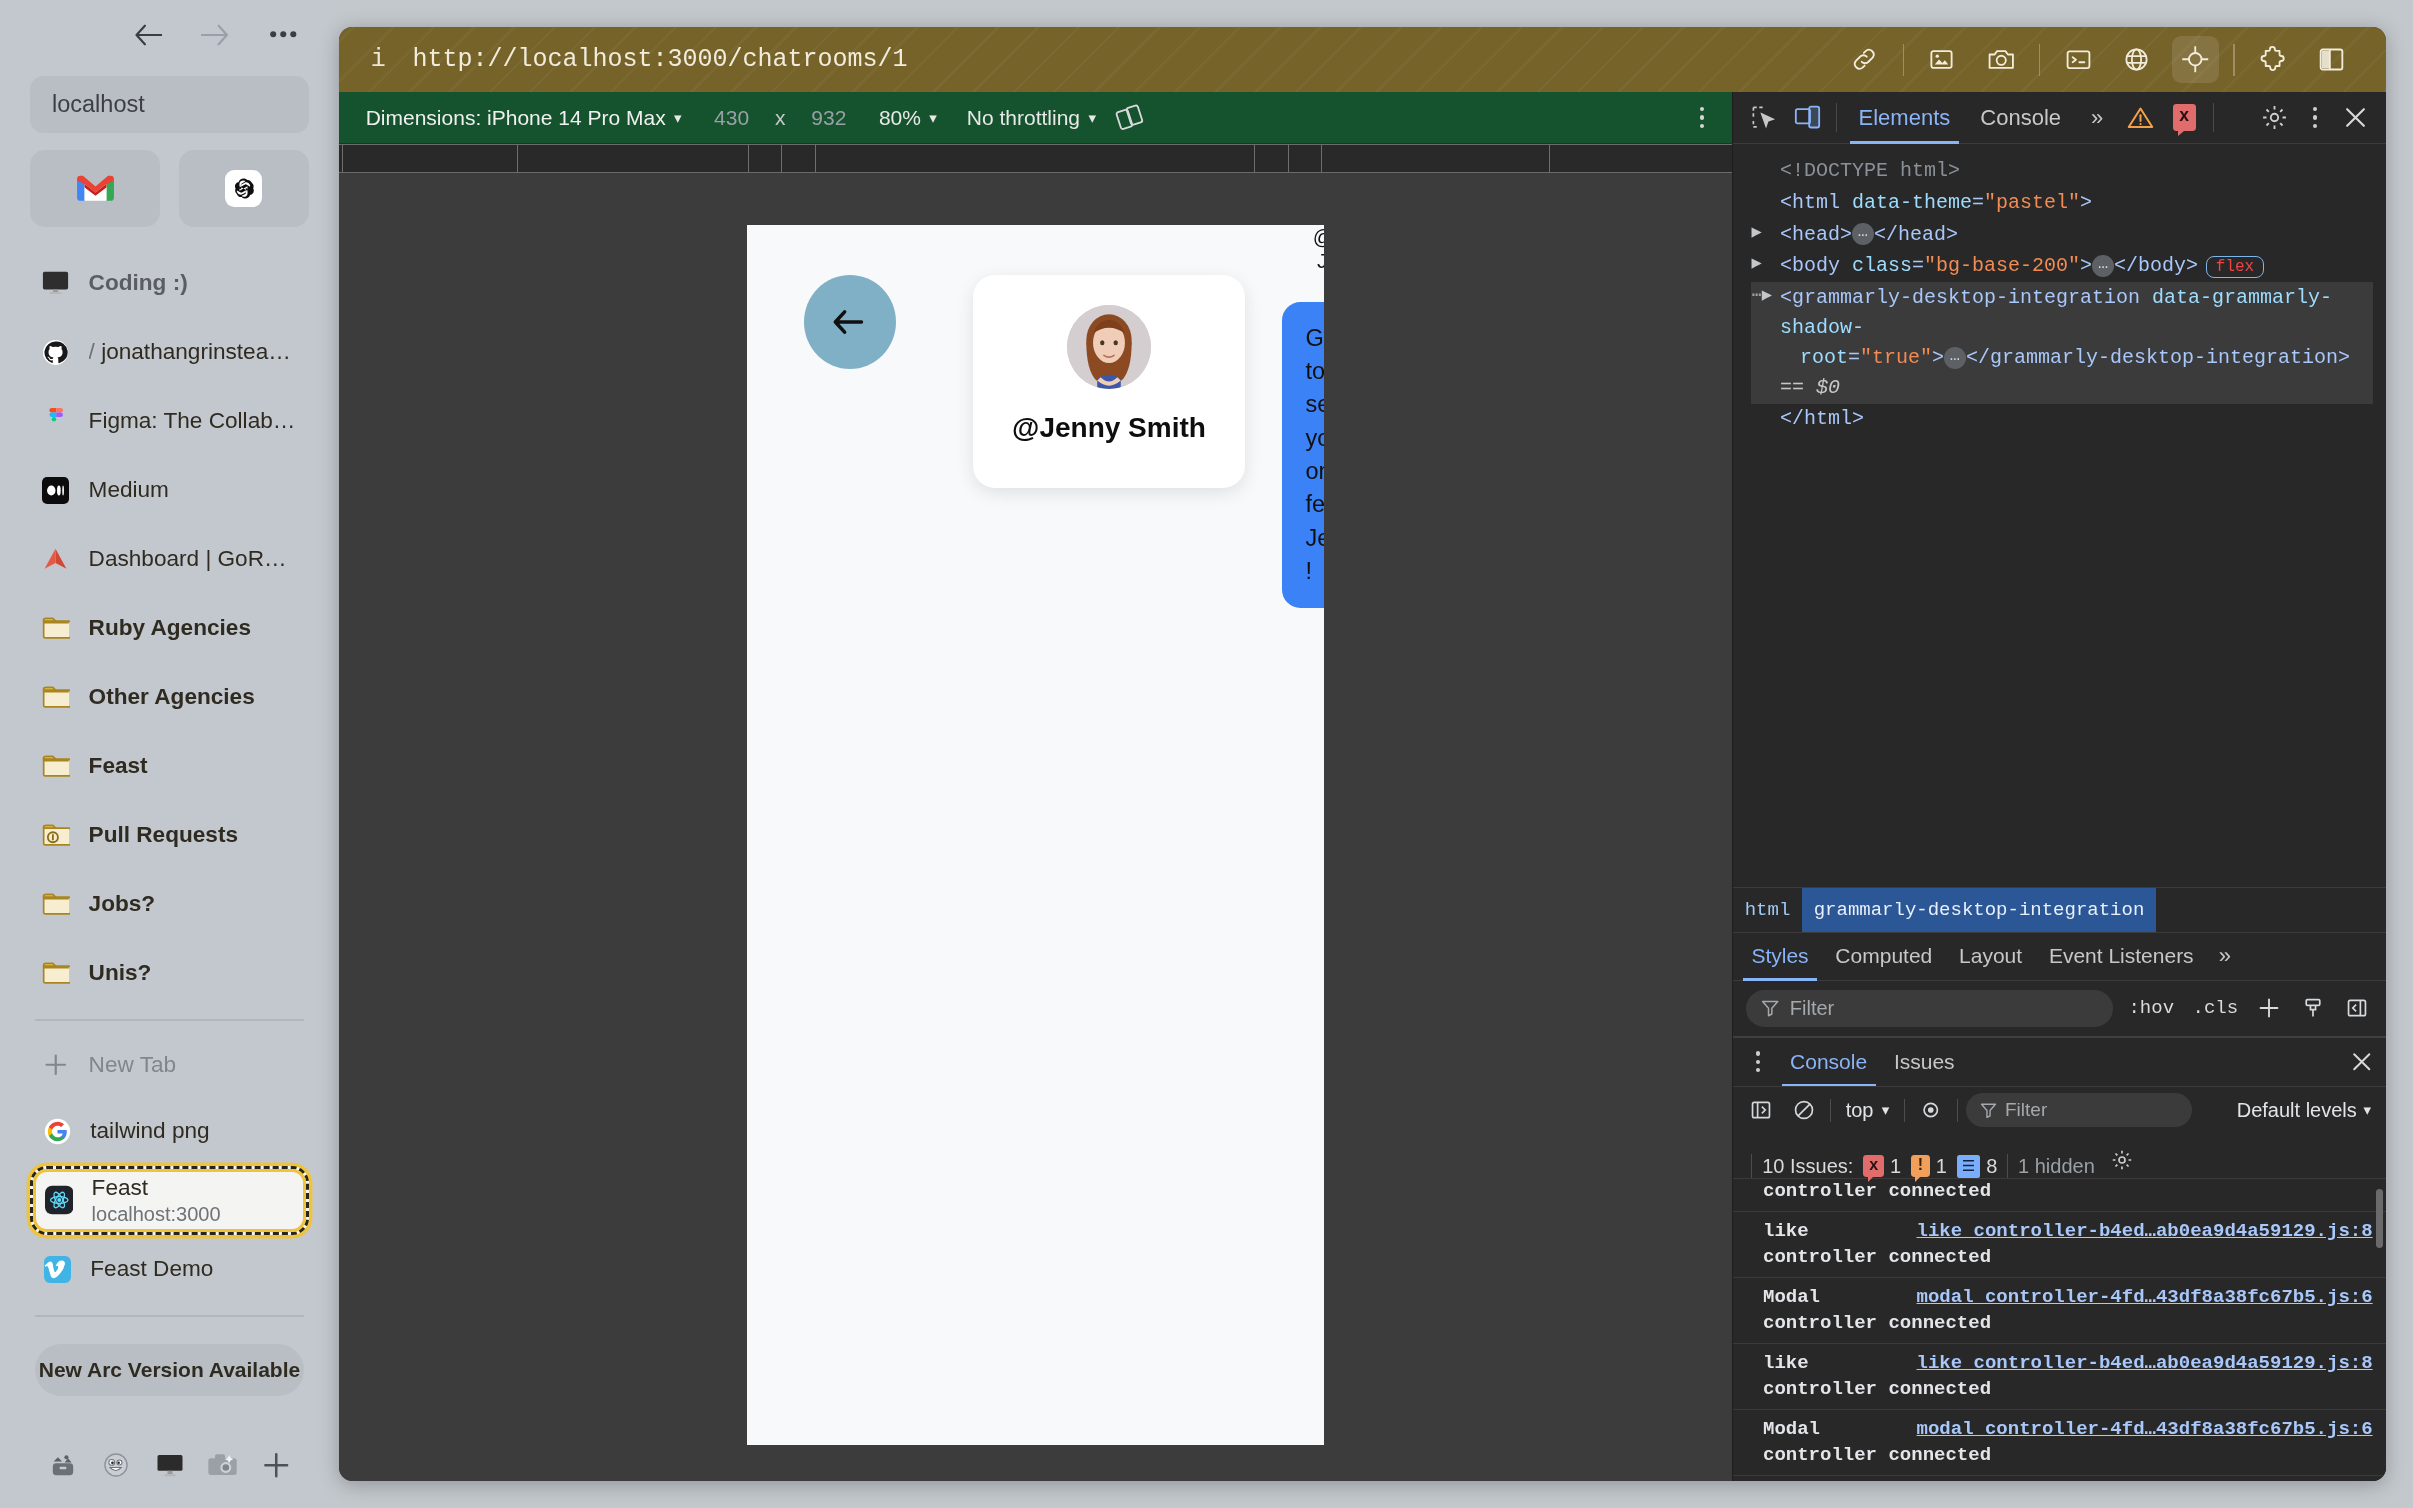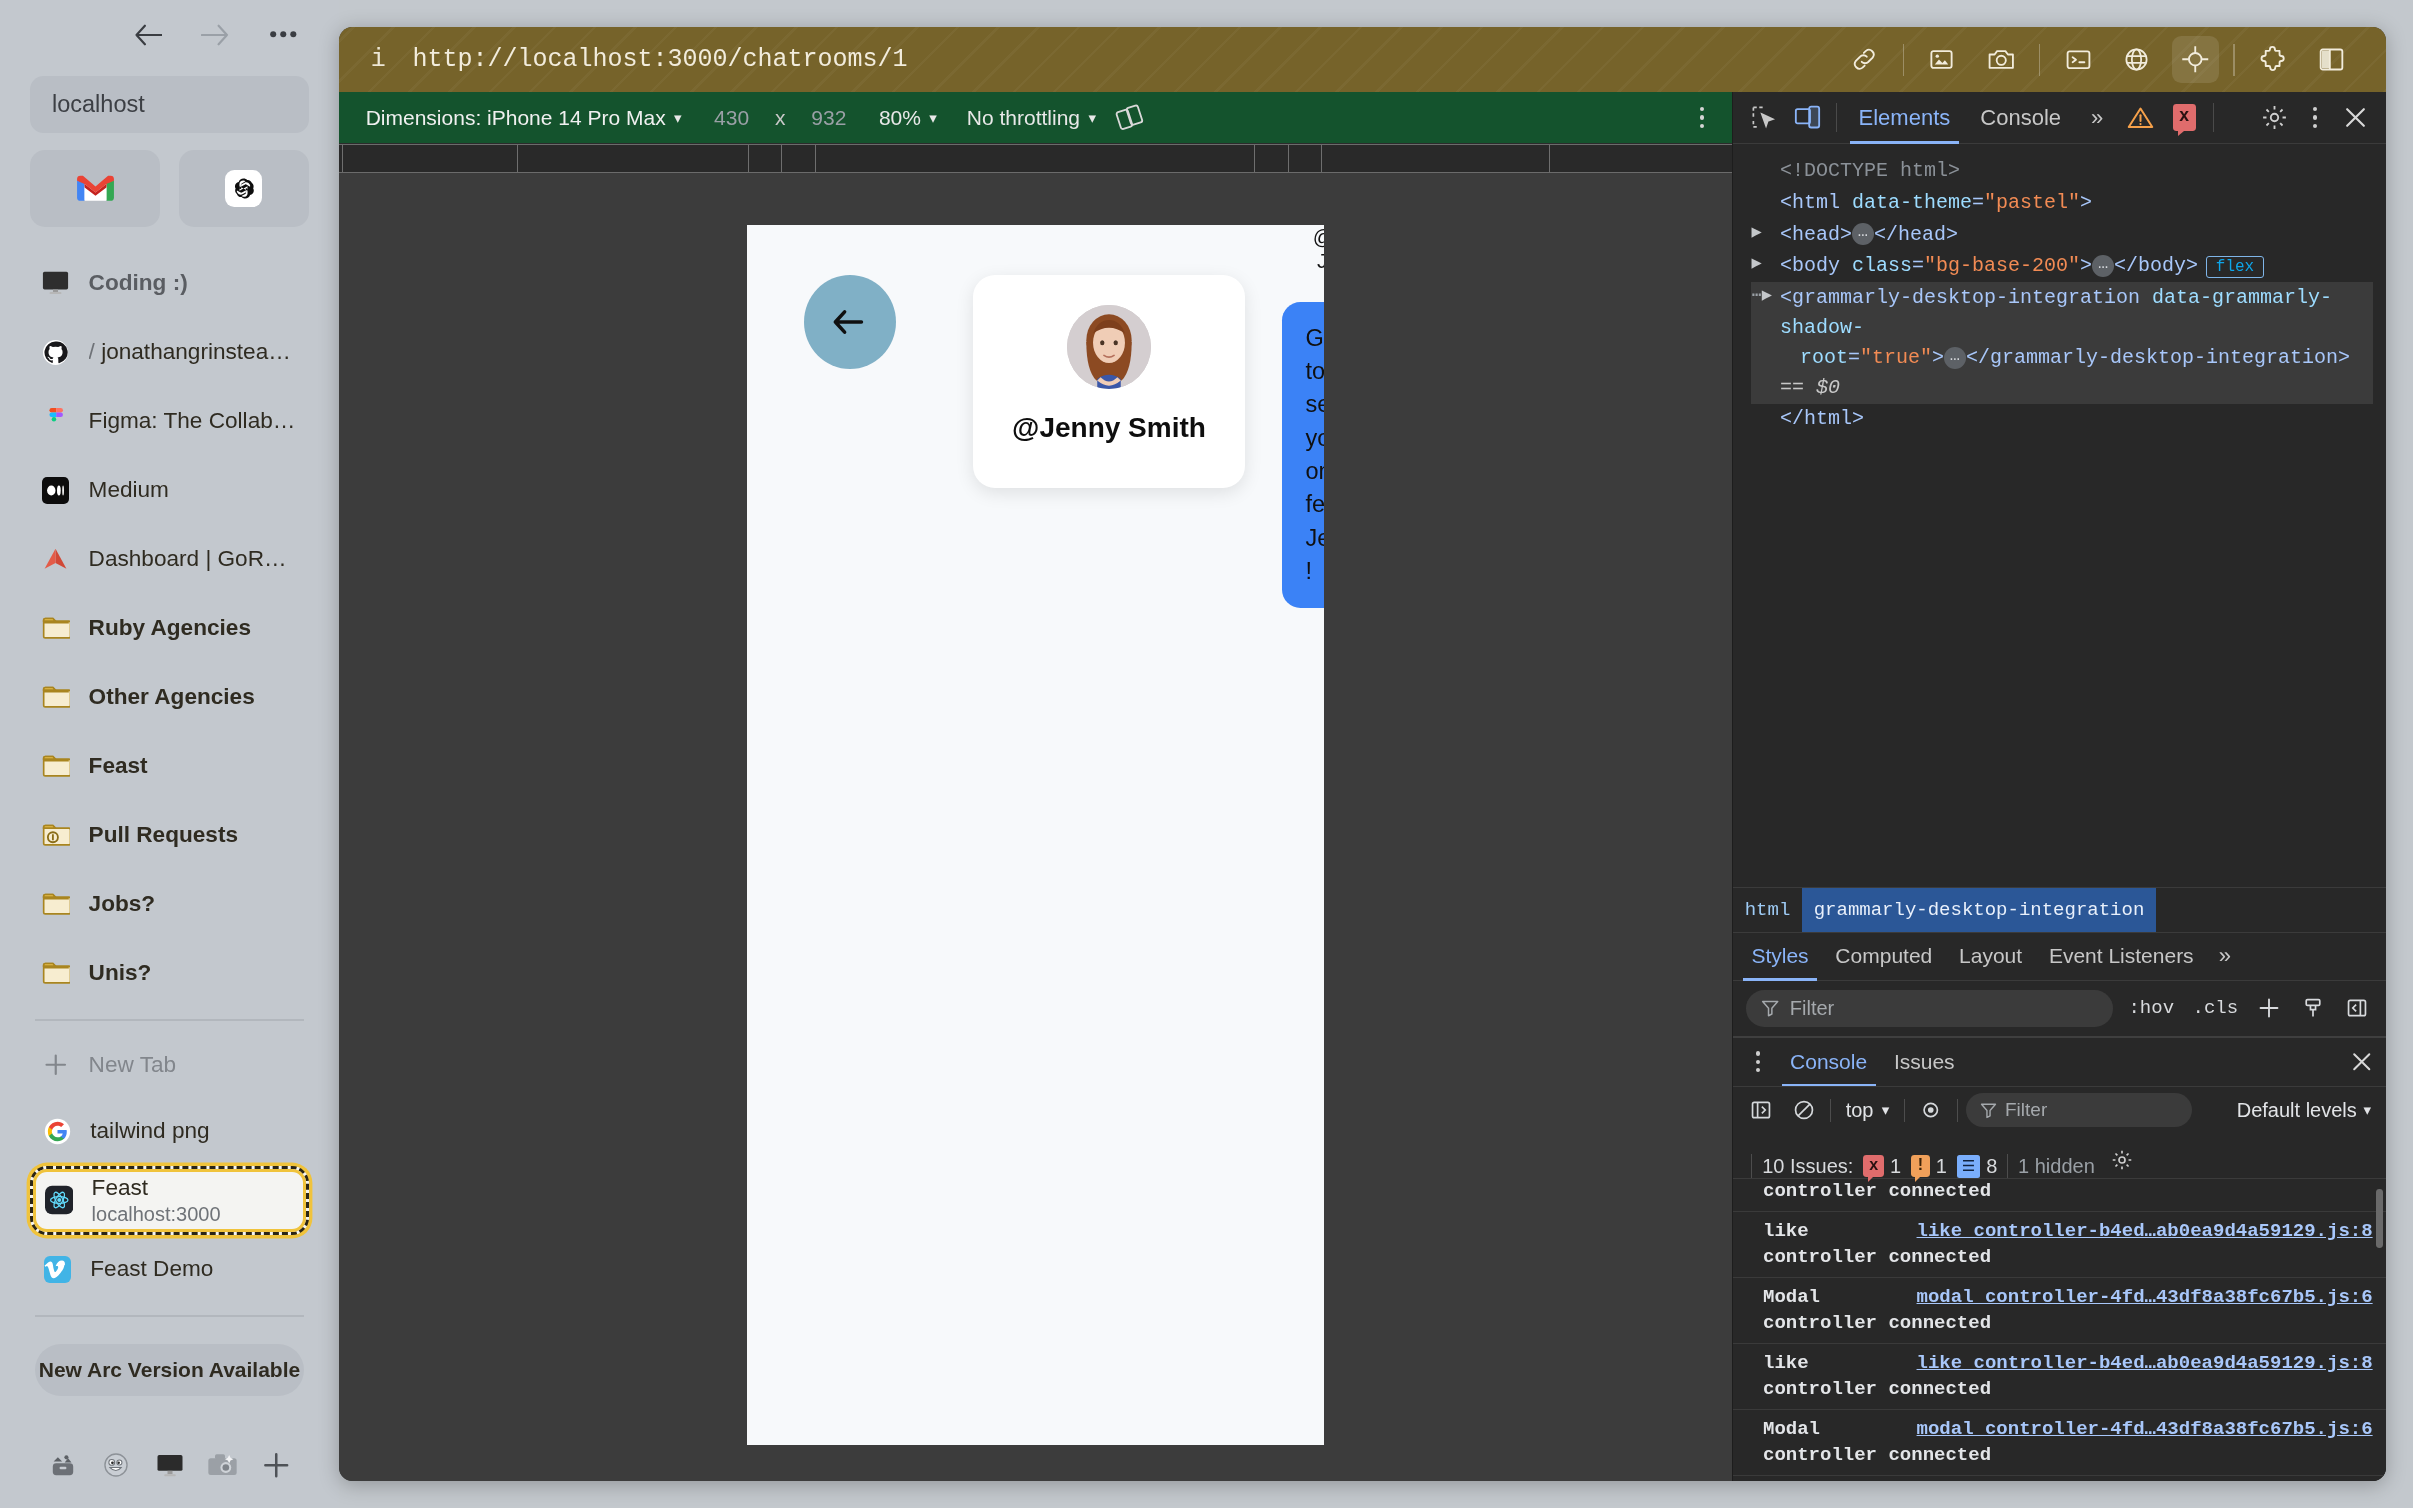--- a/index.html
+++ b/index.html
@@ -185,21 +185,21 @@
   }
   .dom .ln { display: flex; align-items: flex-start; gap: 0; padding: 0.8px 0; }
   .dom .ln.sel { background: #3b3b3b; }
   .dom .gut { width: 28.5px; flex: 0 0 28.5px; color: #9aa0a6; font-size: 17px; }
   .dom .tri { color: #c4c7ca; margin-right: 5px; }
   .tg { color: #a8c7fa; }
   .at { color: #9ddcff; }
   .av { color: #f28b54; }
   .pn { color: #8b9198; }
   .bdot { display:inline-block; background:#5d6166; color:#d6d9dd; border-radius:50%; width:22px; height:22px; line-height:17px; text-align:center; font-size:17px; vertical-align: middle; }
-  .flexchip { border: 0.8px solid #7fb5e8; color: #0ea5e9; border-radius: 3px; font-size: 16px; padding: 0.8px 8.4px; margin-left: 8.4px; }
+  .flexchip { border: 0.8px solid #7fb5e8; color: #ef4444; border-radius: 8px; font-size: 16px; padding: 0.8px 8.4px; margin-left: 8.4px; }
   .dollar { color: #c8c8c8; font-style: italic; }
 
   .breadcrumbs { height: 45px; flex: 0 0 45px; display: flex; align-items: center; background: #282828; border-top: 0.8px solid #3b3b3b; font-family: "Liberation Mono", monospace; font-size: 19px; }
   .crumb { padding: 0 11.7px; height: 100%; display: flex; align-items: center; color: #9ecbf5; cursor: pointer; }
   .crumb.sel { background: #2b5797; color: #e9f0fb; }
 
   .styles-tabs { height: 49px; flex: 0 0 49px; display: flex; align-items: center; padding: 0 5px; border-top: 0.8px solid #3b3b3b; border-bottom: 0.8px solid #3b3b3b; }
   .st-tab { padding: 0 13.4px; height: 49px; display: flex; align-items: center; font-size: 21px; color: #c7c7c7; cursor: pointer; position: relative; }
   .st-tab.active { color: #8ab4f8; }
   .st-tab.active::after { content:""; position:absolute; left:5px; right:5px; bottom:0; height:2.5px; background:#8ab4f8; }

